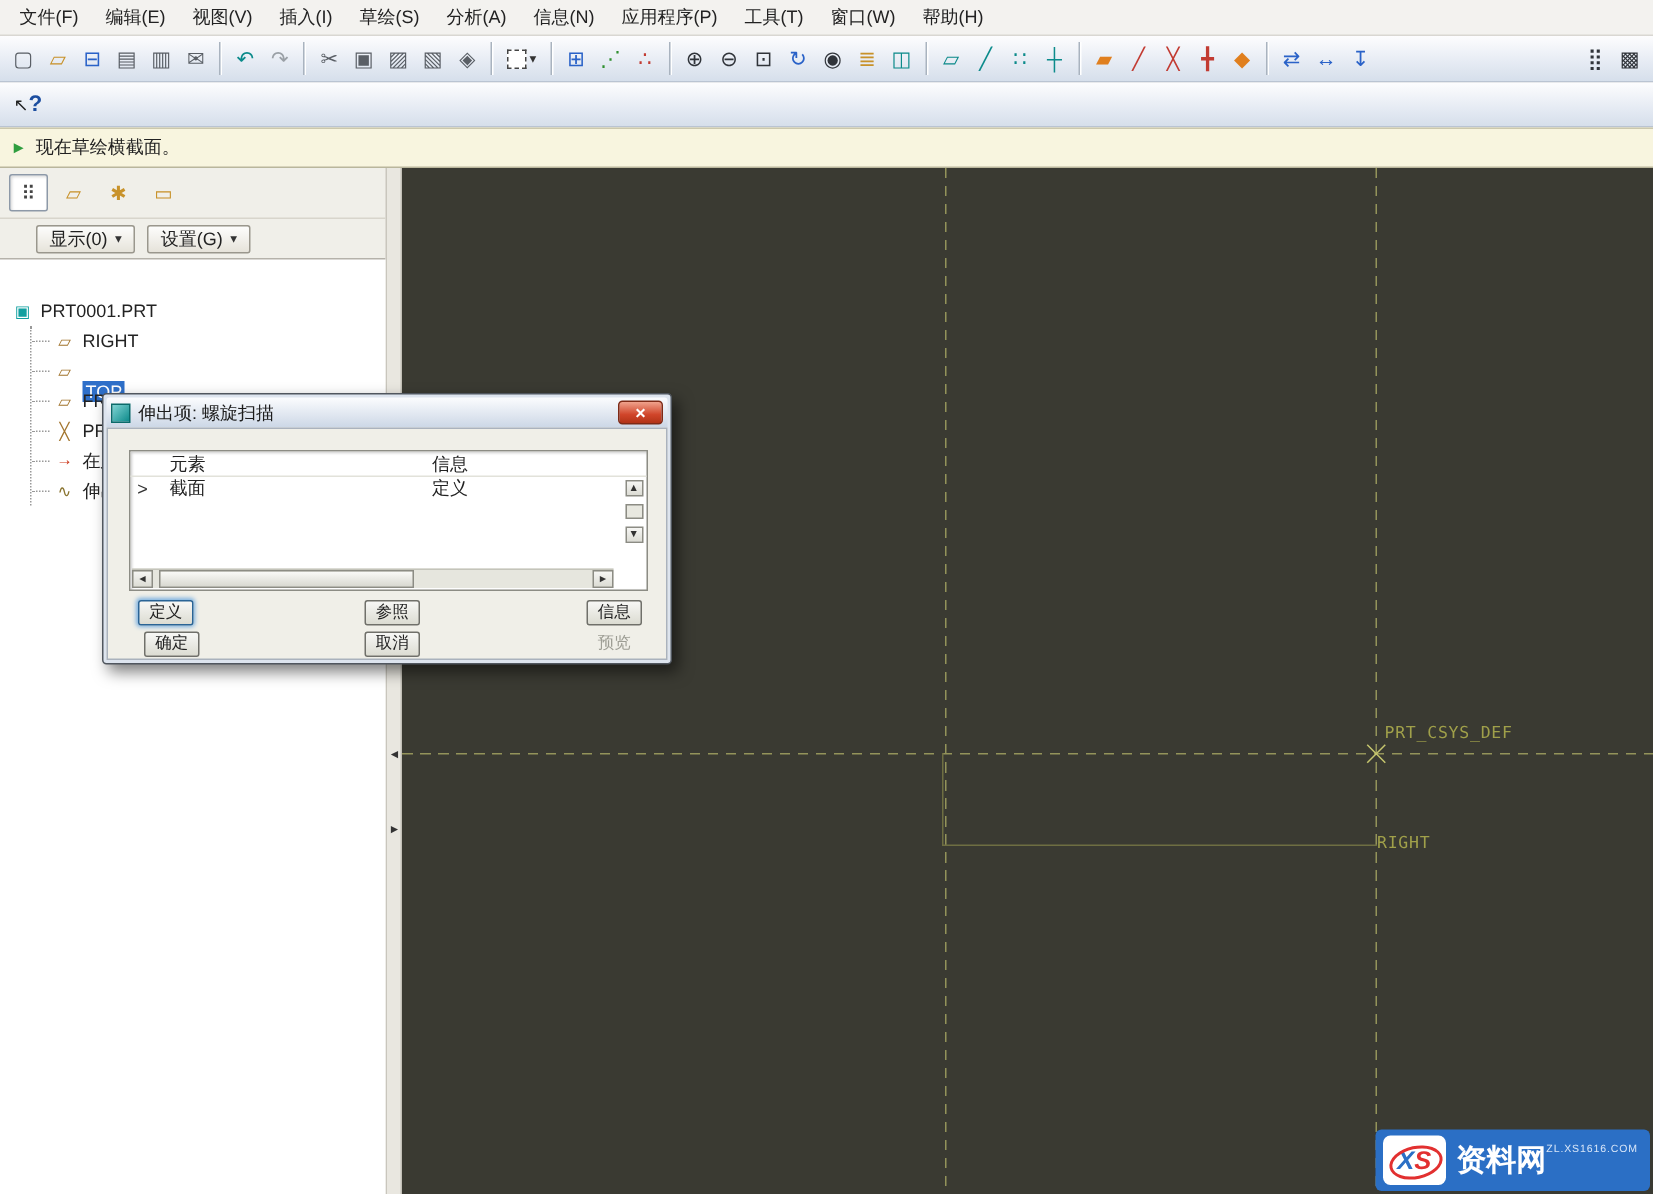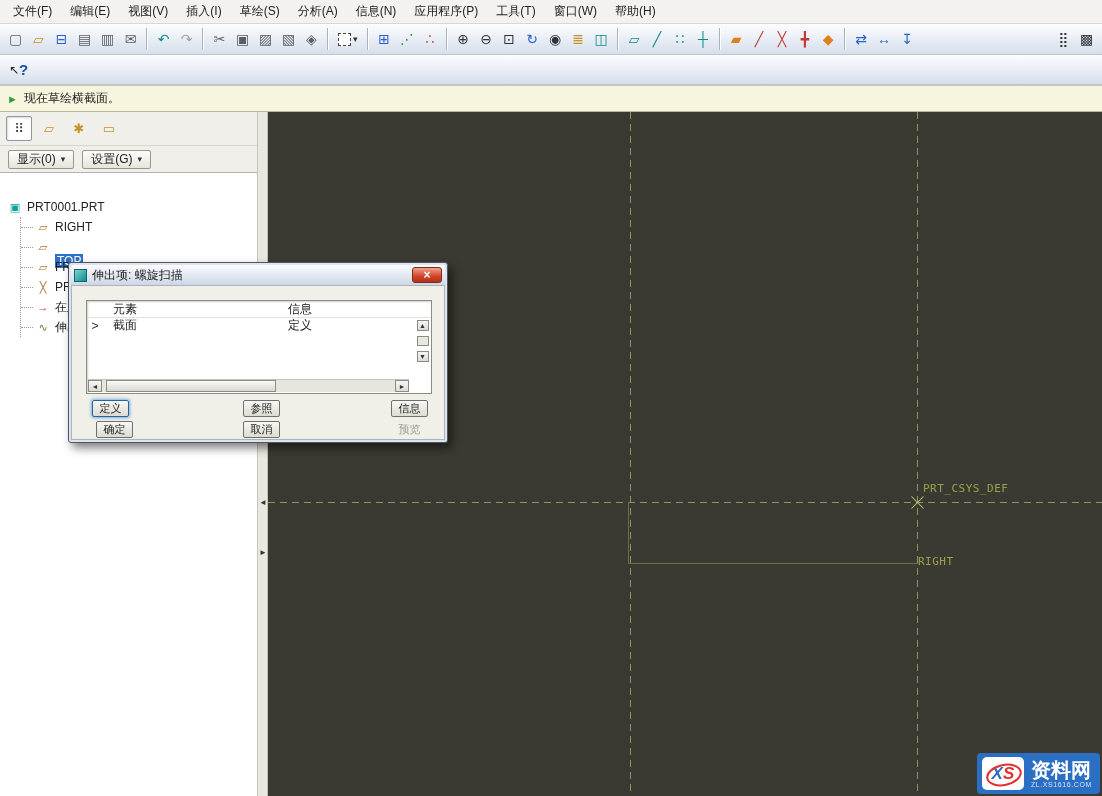--- a/index.html
+++ b/index.html
@@ -41,21 +41,21 @@
   .main { position:absolute; top:112px; left:0; right:0; bottom:0; display:flex; }
 
   
   .panel { width:258px; background:#f0efe9; display:flex; flex-direction:column; border-right:1px solid #c9c6bd; }
   .panel-tabs { height:34px; display:flex; align-items:center; gap:4px; padding:4px 6px;
                 border-bottom:1px solid #d8d5cc; }
   .ptab { width:26px; height:25px; display:flex; align-items:center; justify-content:center;
           font-size:13px; border:1px solid transparent; border-radius:2px; color:#c8922a; }
   .ptab.first { color:#444; }
   .ptab.active { background:#ffffff; border-color:#8d99a8; box-shadow:inset 1px 1px 2px rgba(0,0,0,.15); }
-  .panel-drops { height:26px; display:flex; align-items:center; gap:8px; padding:0 8px; }
+  .panel-drops { height:26px; display:flex; align-items:center; gap:8px; padding:0 24px; }
   .dropbtn { display:inline-flex; align-items:center; gap:5px; height:19px; padding:0 8px;
              background:linear-gradient(#fdfdfc,#e6e3da); border:1px solid #9a978d; border-radius:2px; }
   .tree-area { flex:1; background:#ffffff; border-top:1px solid #b5b2aa; padding:24px 6px 6px 8px; overflow:hidden; }
   .tree-root { display:flex; align-items:center; gap:5px; height:20px; }
   .tree-children { margin-left:12px; border-left:1px dotted #999; }
   .tree-item { position:relative; display:flex; align-items:center; gap:5px; height:20px; padding-left:15px; }
   .tree-item::before { content:""; position:absolute; left:0; top:10px; width:12px; border-top:1px dotted #999; }
   .ticon { width:14px; font-size:11px; text-align:center; color:#a3762f; flex:none; }
   .ticon.part { color:#11a0a0; }
   .ticon.arrow { color:#cc3a1e; font-weight:bold; }
@@ -123,21 +123,21 @@
   .b-ok{left:10px;top:21px} .b-cancel{left:157px;top:21px} .b-preview{right:4px;top:21px}
 
   
   .wm { position:absolute; right:2px; bottom:2px; z-index:5; display:flex; align-items:center; gap:7px;
         background:#2b6fc5; border-radius:4px; padding:4px 8px 4px 5px; }
   .wm-xs { position:relative; width:42px; height:33px; background:#fff; border-radius:5px;
            display:flex; align-items:center; justify-content:center; font-style:italic; font-weight:bold; font-size:17px; }
   .wm-xs::before { content:""; position:absolute; left:4px; top:7px; width:32px; height:18px;
                    border:2px solid #e23030; border-radius:50%; transform:rotate(-12deg); }
   .wm-x { color:#2b6fc5; } .wm-s { color:#e23030; }
-  .wm-col { display:flex; flex-direction:column; align-items:flex-start;justify-content:center; }
+  .wm-col { display:flex; flex-direction:row; align-items:flex-start;justify-content:center; }
   .wm-brand { color:#fff; font-weight:bold; font-size:20px; line-height:22px; }
   .wm-domain { color:#d8e6f8; font-size:7px; letter-spacing:.6px; }
 </style>
 </head>
 <body>
 
 <div id="app">
 
   <div class="menubar">
     <span class="menu-item">文件(F)</span>

